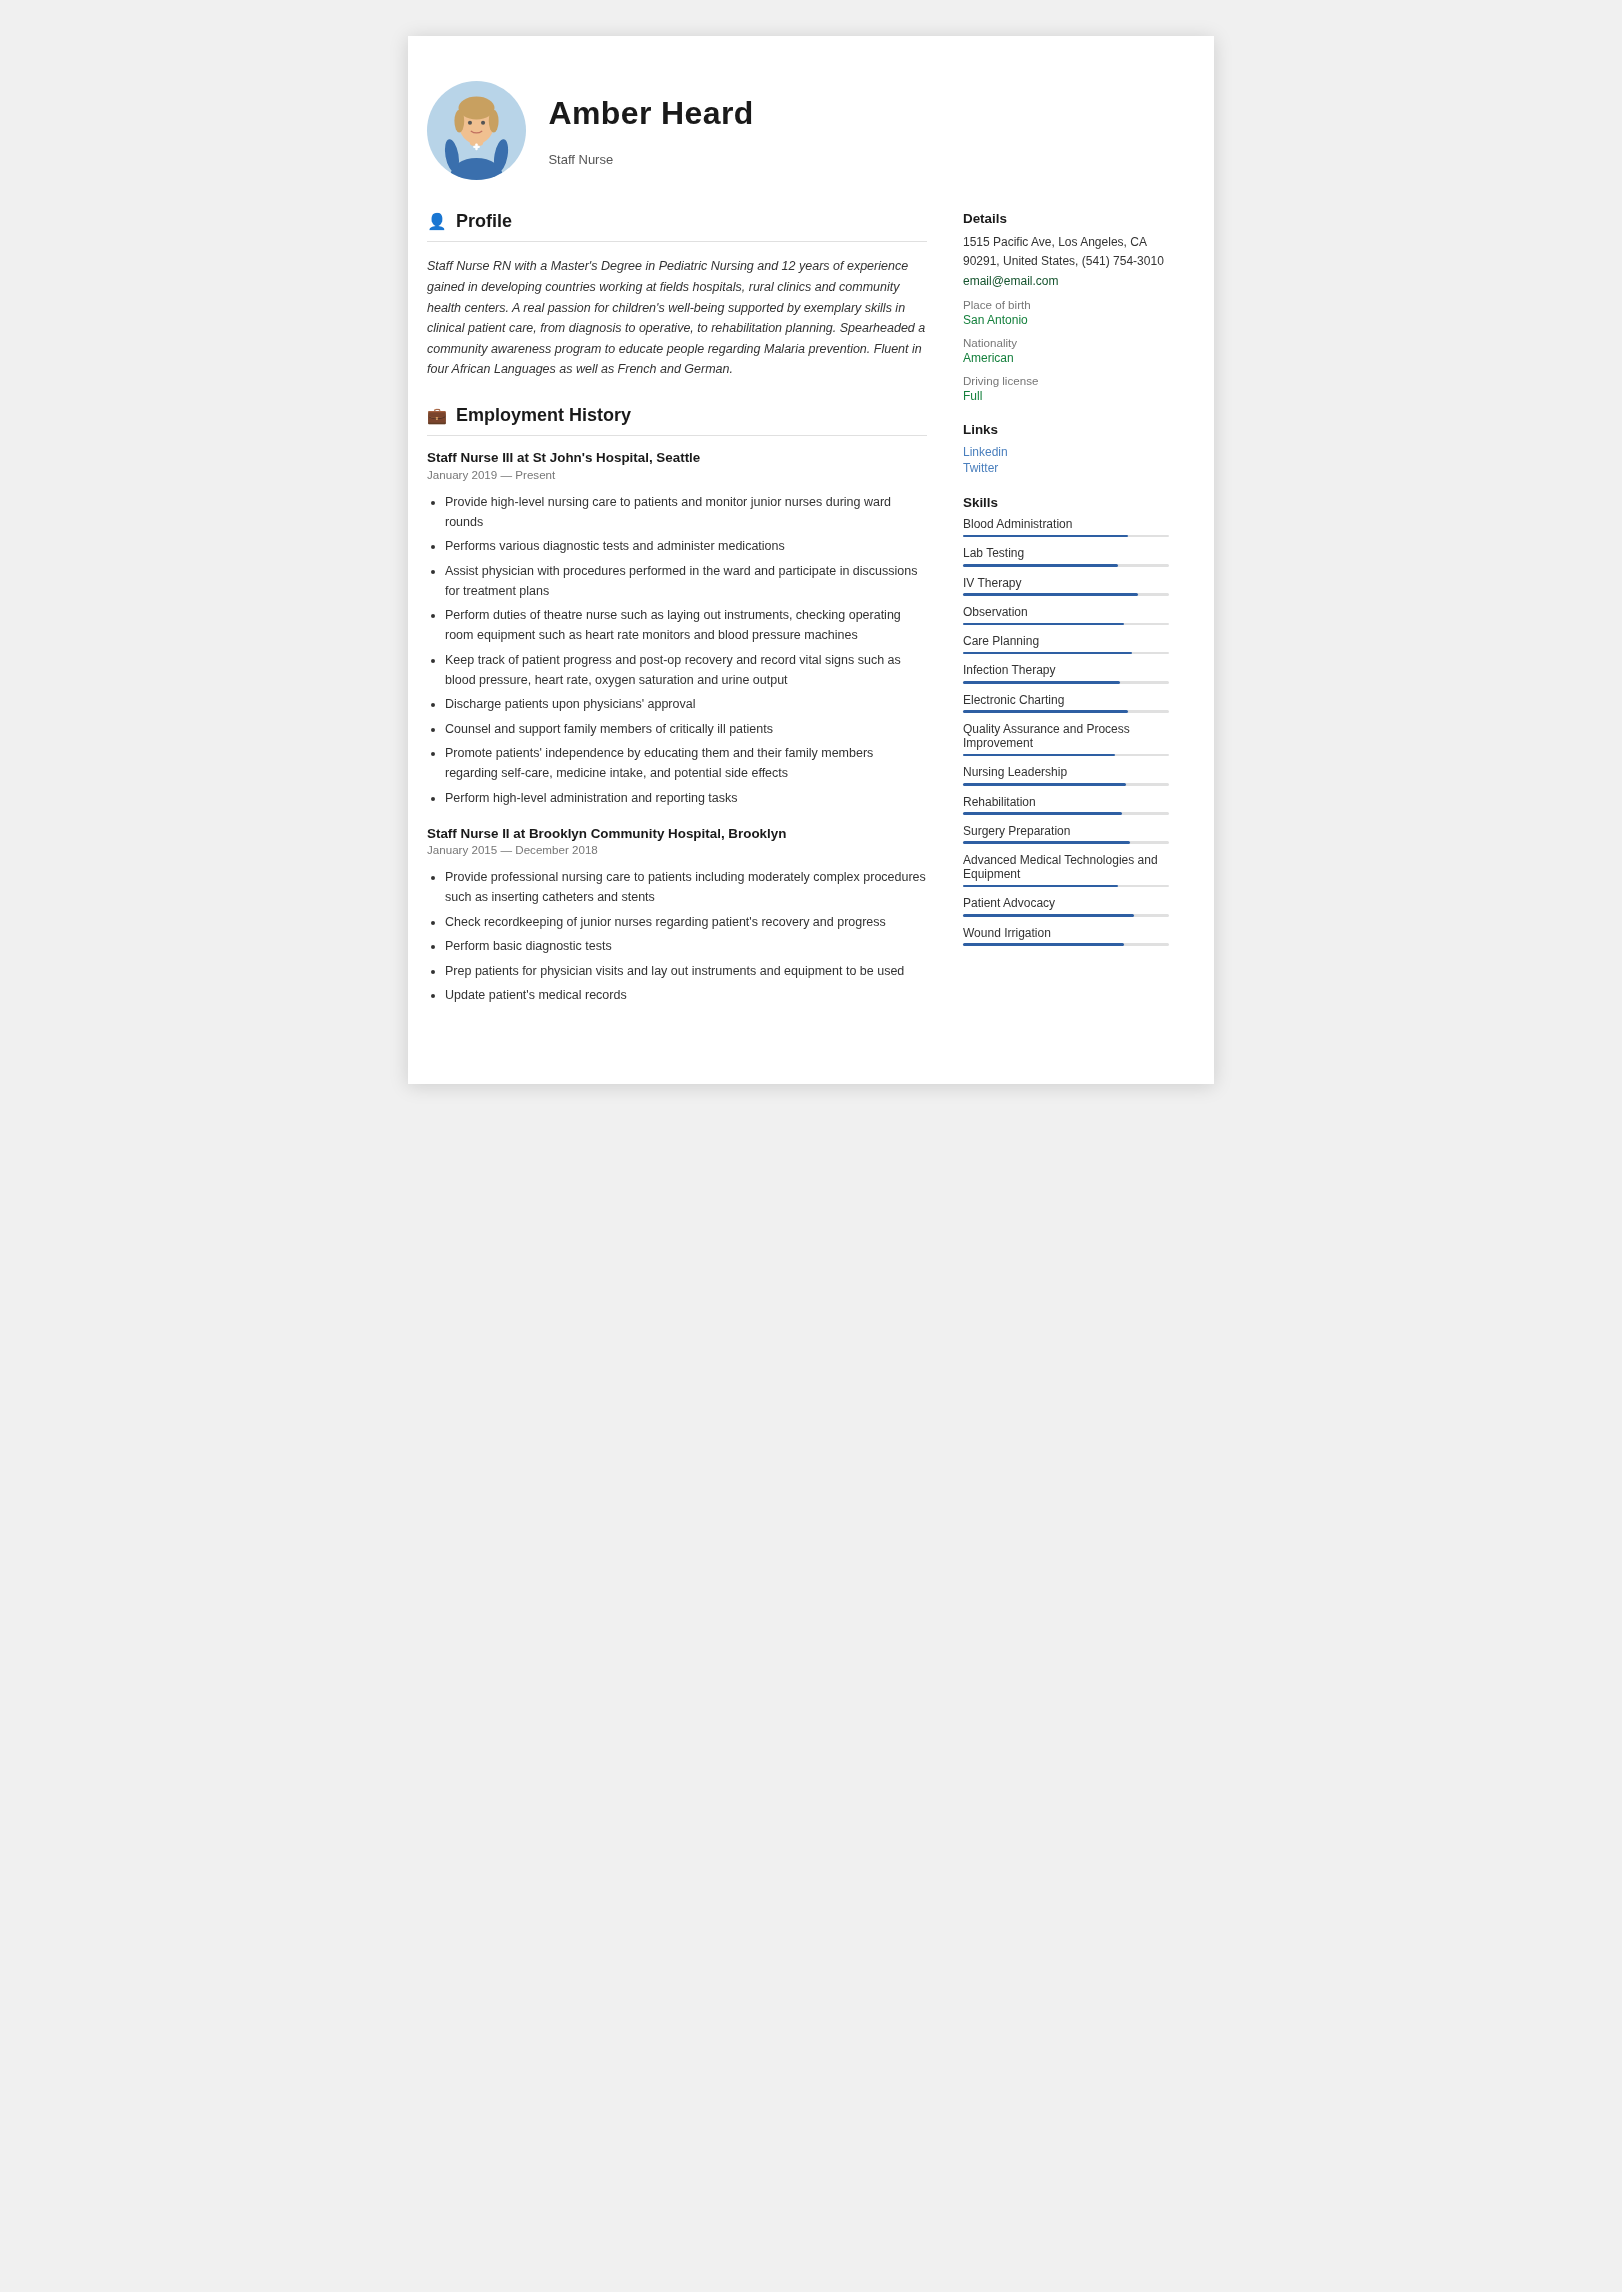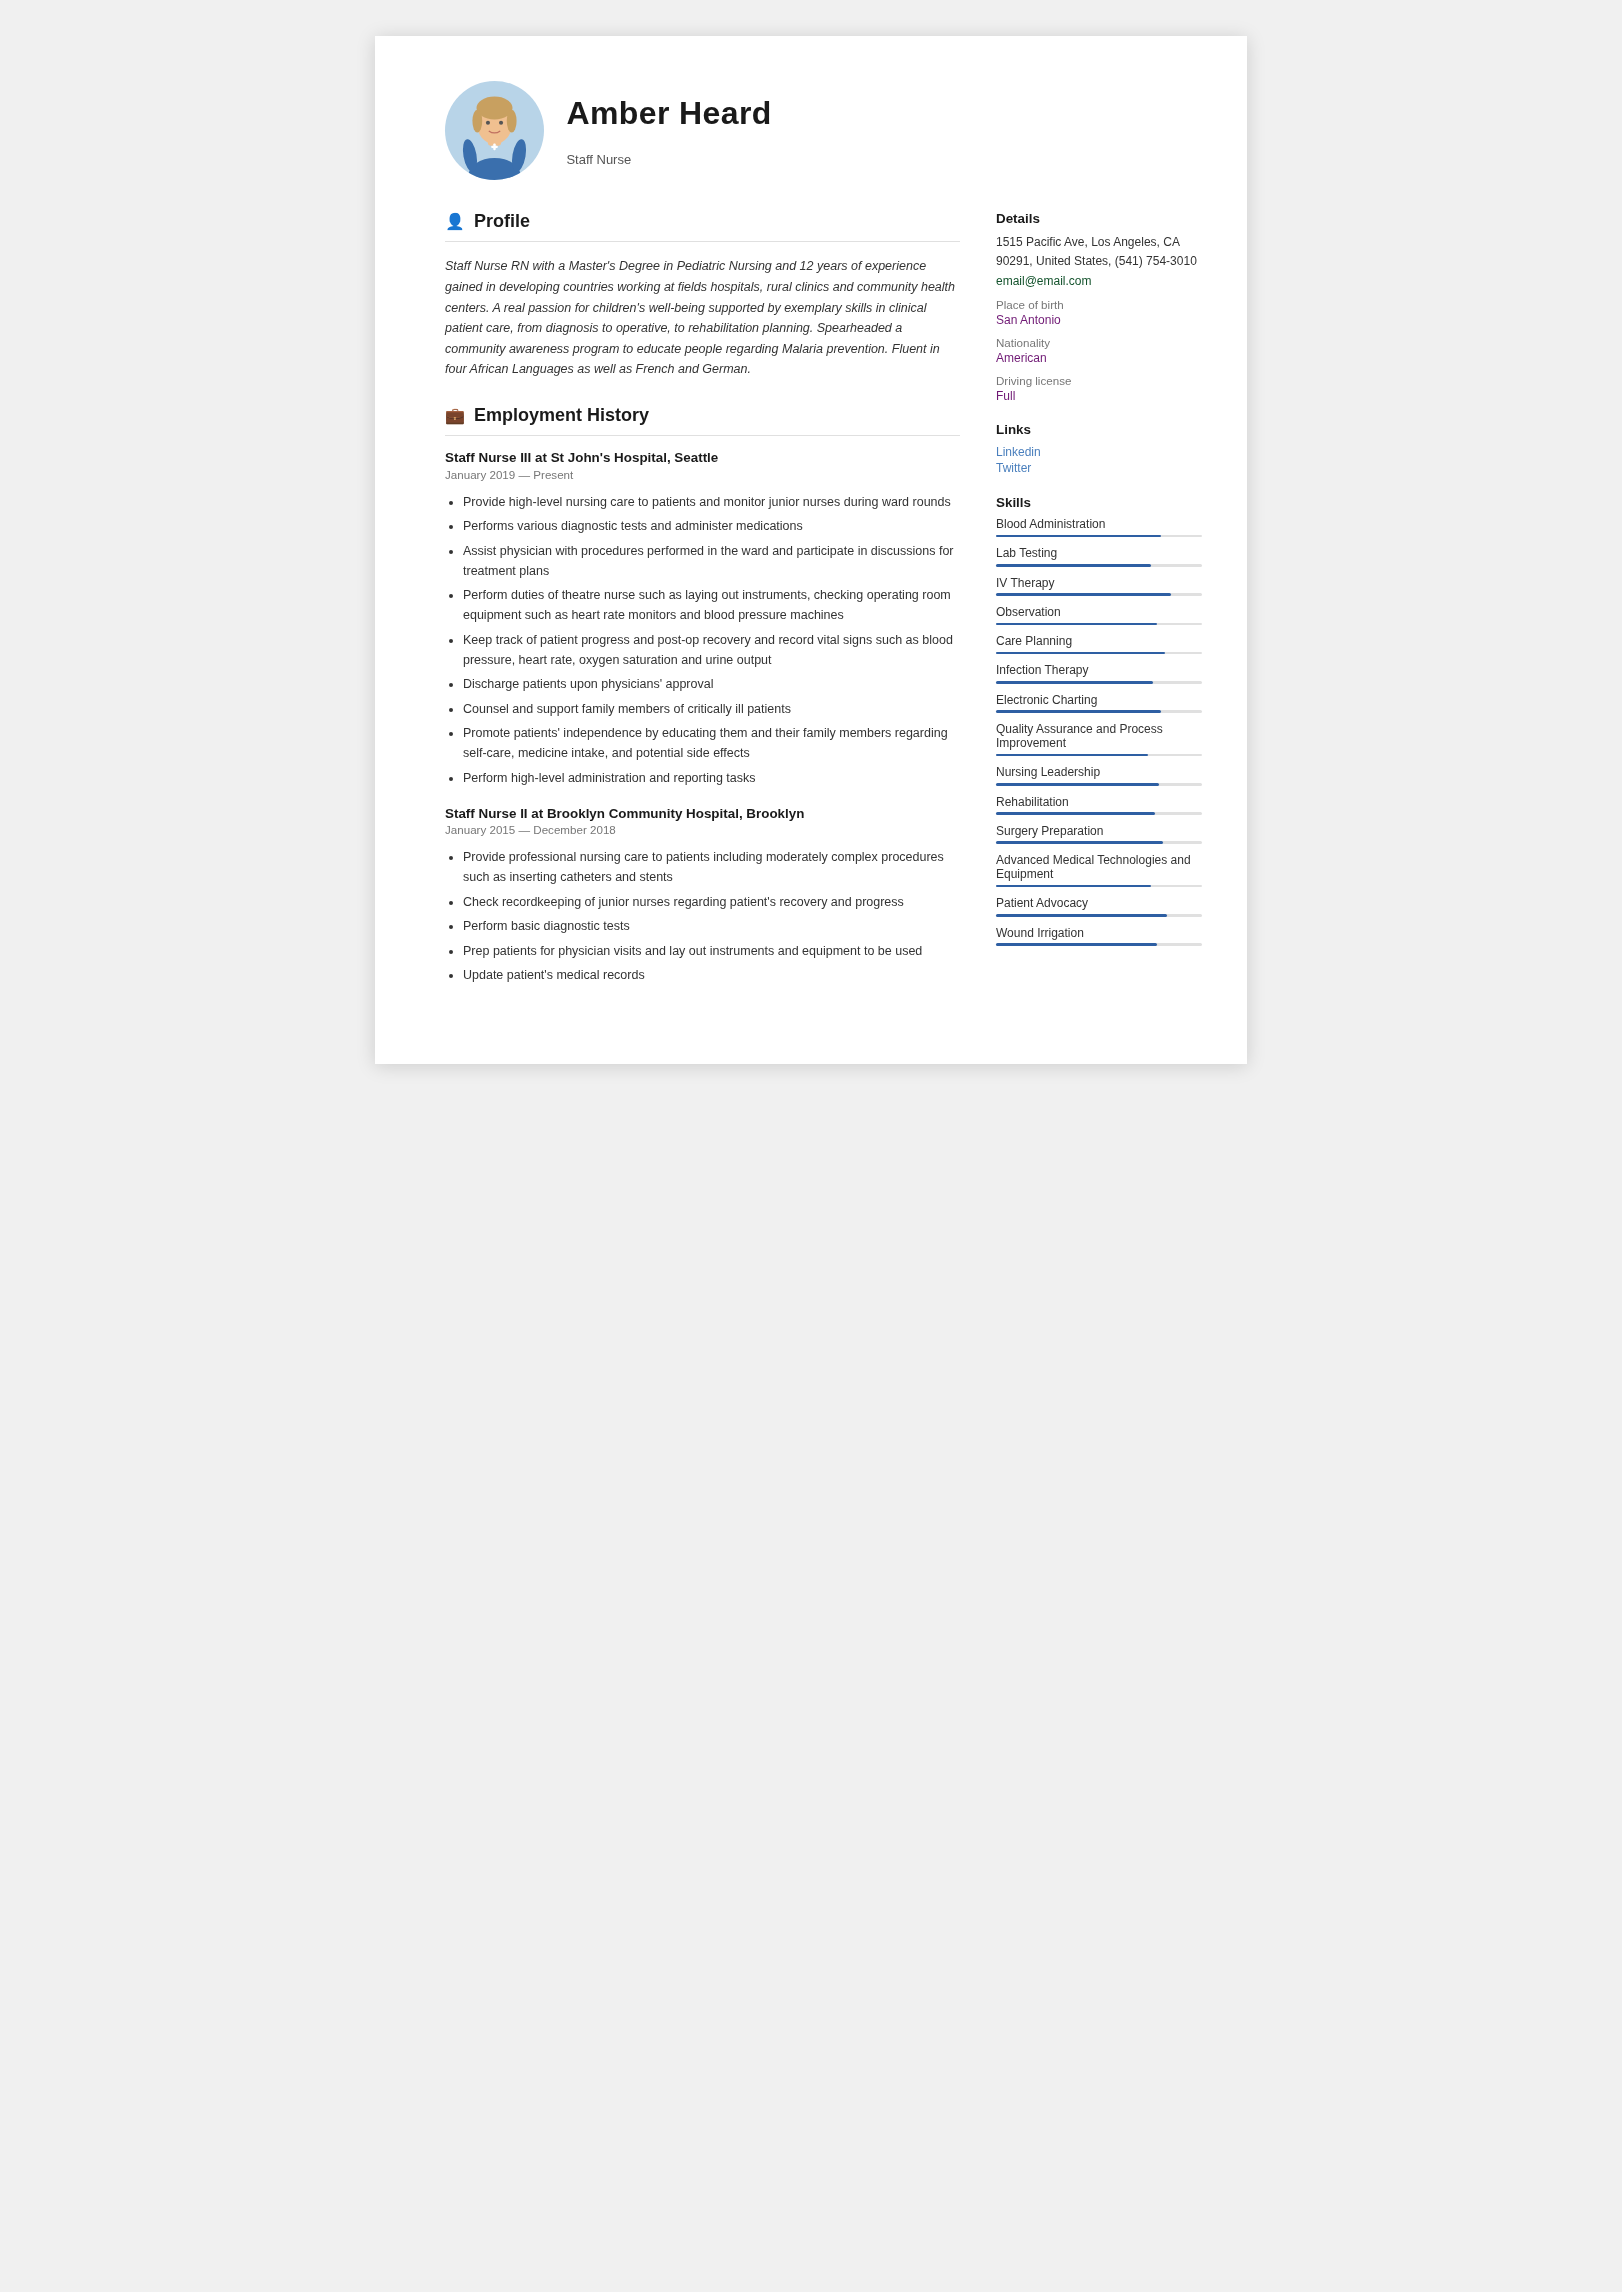--- a/index.html
+++ b/index.html
@@ -7,22 +7,22 @@
       font-family: 'Arial', sans-serif;
       background: #f0f0f0;
       display: flex;
       justify-content: center;
       align-items: flex-start;
       padding: 36px 18px;
       min-height: 100vh;
     }
     .resume-container {
       background: #ffffff;
-      width: 872px;
-      padding: 45px 45px 54px 70px;
+      width: 806px;
+      padding: 45px 45px 54px 19px;
       box-shadow: 0 1.8px 18px rgba(0,0,0,0.15);
     }
     
     .header {
       display: flex;
       align-items: center;
       margin-bottom: 31px;
     }
     .avatar-wrap {
       width: 99px;
@@ -137,21 +137,21 @@
       color: #333;
       line-height: 1.6;
     }
     .sidebar-label {
       font-size: 11.6px;
       color: #777;
       margin-bottom: 1.8px;
     }
     .sidebar-value {
       font-size: 12px;
-      color: #701a75;
+      color: #15803d;
       margin-bottom: 9px;
     }
     .link-item {
       font-size: 12px;
       color: #4a7fbd;
       display: block;
       margin-bottom: 2.7px;
       text-decoration: none;
     }
     

